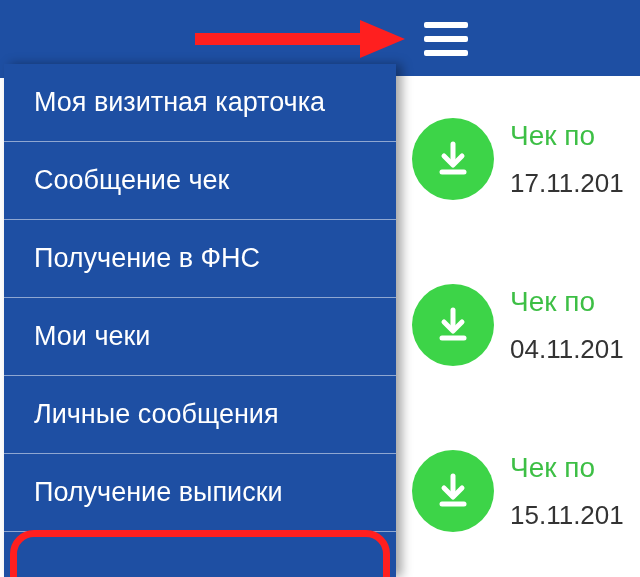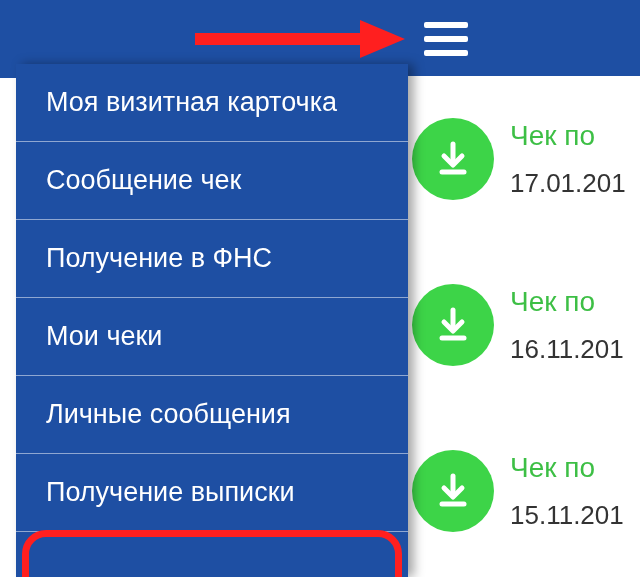--- a/index.html
+++ b/index.html
@@ -34,21 +34,21 @@
   .arrow {
     position: absolute;
     left: 195px; top: 16px;
     width: 210px; height: 46px;
     pointer-events: none;
   }
 
   
   .sidebar {
     position: absolute;
-    left: 16px; top: 64px;
+    left: 4px; top: 64px;
     width: 392px; height: 513px;
     background: #1e4fa3;
     box-shadow: 6px 0 10px rgba(0,0,0,0.35);
   }
   .menu-item {
     position: relative;
     height: 78px;
     border-bottom: 1px solid rgba(255,255,255,0.5);
     display: flex;
     align-items: center;
@@ -130,32 +130,32 @@
   <div class="content">
     <div class="row">
       <div class="dl-badge">
         <svg width="38" height="38" viewBox="0 0 38 38">
           <path d="M19 4 L19 22" stroke="#fff" stroke-width="5" fill="none" stroke-linecap="round"></path>
           <path d="M10 16 L19 25 L28 16" stroke="#fff" stroke-width="5" fill="none" stroke-linecap="round" stroke-linejoin="round"></path>
           <line x1="8" y1="32" x2="30" y2="32" stroke="#fff" stroke-width="5" stroke-linecap="round"></line>
         </svg>
       </div>
       <div class="title">Чек по</div>
-      <div class="date">17.01.201</div>
+      <div class="date">17.11.201</div>
     </div>
     <div class="row">
       <div class="dl-badge">
         <svg width="38" height="38" viewBox="0 0 38 38">
           <path d="M19 4 L19 22" stroke="#fff" stroke-width="5" fill="none" stroke-linecap="round"></path>
           <path d="M10 16 L19 25 L28 16" stroke="#fff" stroke-width="5" fill="none" stroke-linecap="round" stroke-linejoin="round"></path>
           <line x1="8" y1="32" x2="30" y2="32" stroke="#fff" stroke-width="5" stroke-linecap="round"></line>
         </svg>
       </div>
       <div class="title">Чек по</div>
-      <div class="date">16.11.201</div>
+      <div class="date">04.11.201</div>
     </div>
     <div class="row">
       <div class="dl-badge">
         <svg width="38" height="38" viewBox="0 0 38 38">
           <path d="M19 4 L19 22" stroke="#fff" stroke-width="5" fill="none" stroke-linecap="round"></path>
           <path d="M10 16 L19 25 L28 16" stroke="#fff" stroke-width="5" fill="none" stroke-linecap="round" stroke-linejoin="round"></path>
           <line x1="8" y1="32" x2="30" y2="32" stroke="#fff" stroke-width="5" stroke-linecap="round"></line>
         </svg>
       </div>
       <div class="title">Чек по</div>

